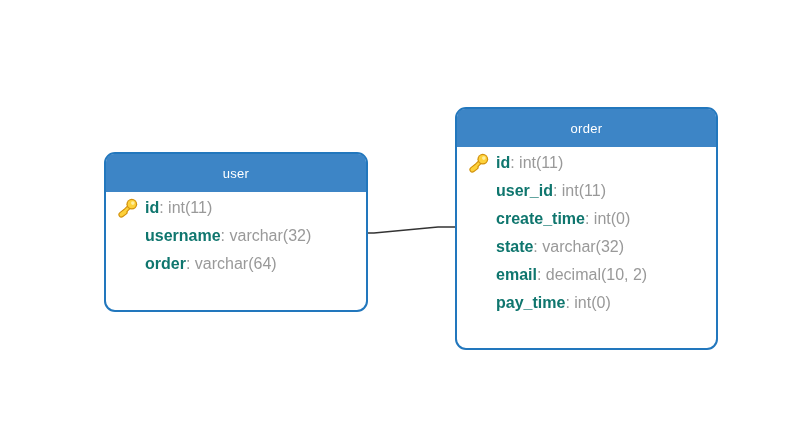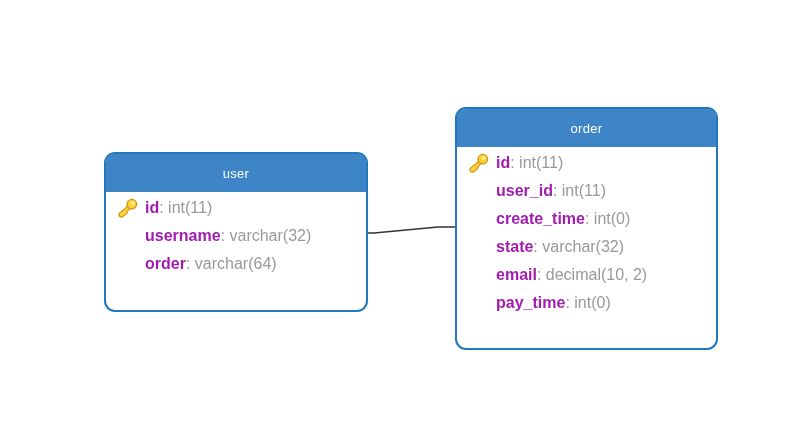--- a/index.html
+++ b/index.html
@@ -40,21 +40,21 @@
     padding-left: 10px;
     font-size: 16px;
     white-space: pre;
   }
   .icon-cell {
     width: 29px;
     display: flex;
     align-items: center;
     flex: none;
   }
-  .fname { font-weight: bold; color: #a21caf; }
+  .fname { font-weight: bold; color: #0f766e; }
   .fsep, .ftype { color: #999999; font-weight: 400; }
   .connector-svg { position: absolute; left: 350px; top: 218px; }
 </style>
 </head>
 <body>
 
 <div class="canvas">
 
   <svg class="connector-svg" width="107" height="22">
     <polyline points="2,15 24,15 88,9 105,9" fill="none" stroke="#333333" stroke-width="1.6"></polyline>

